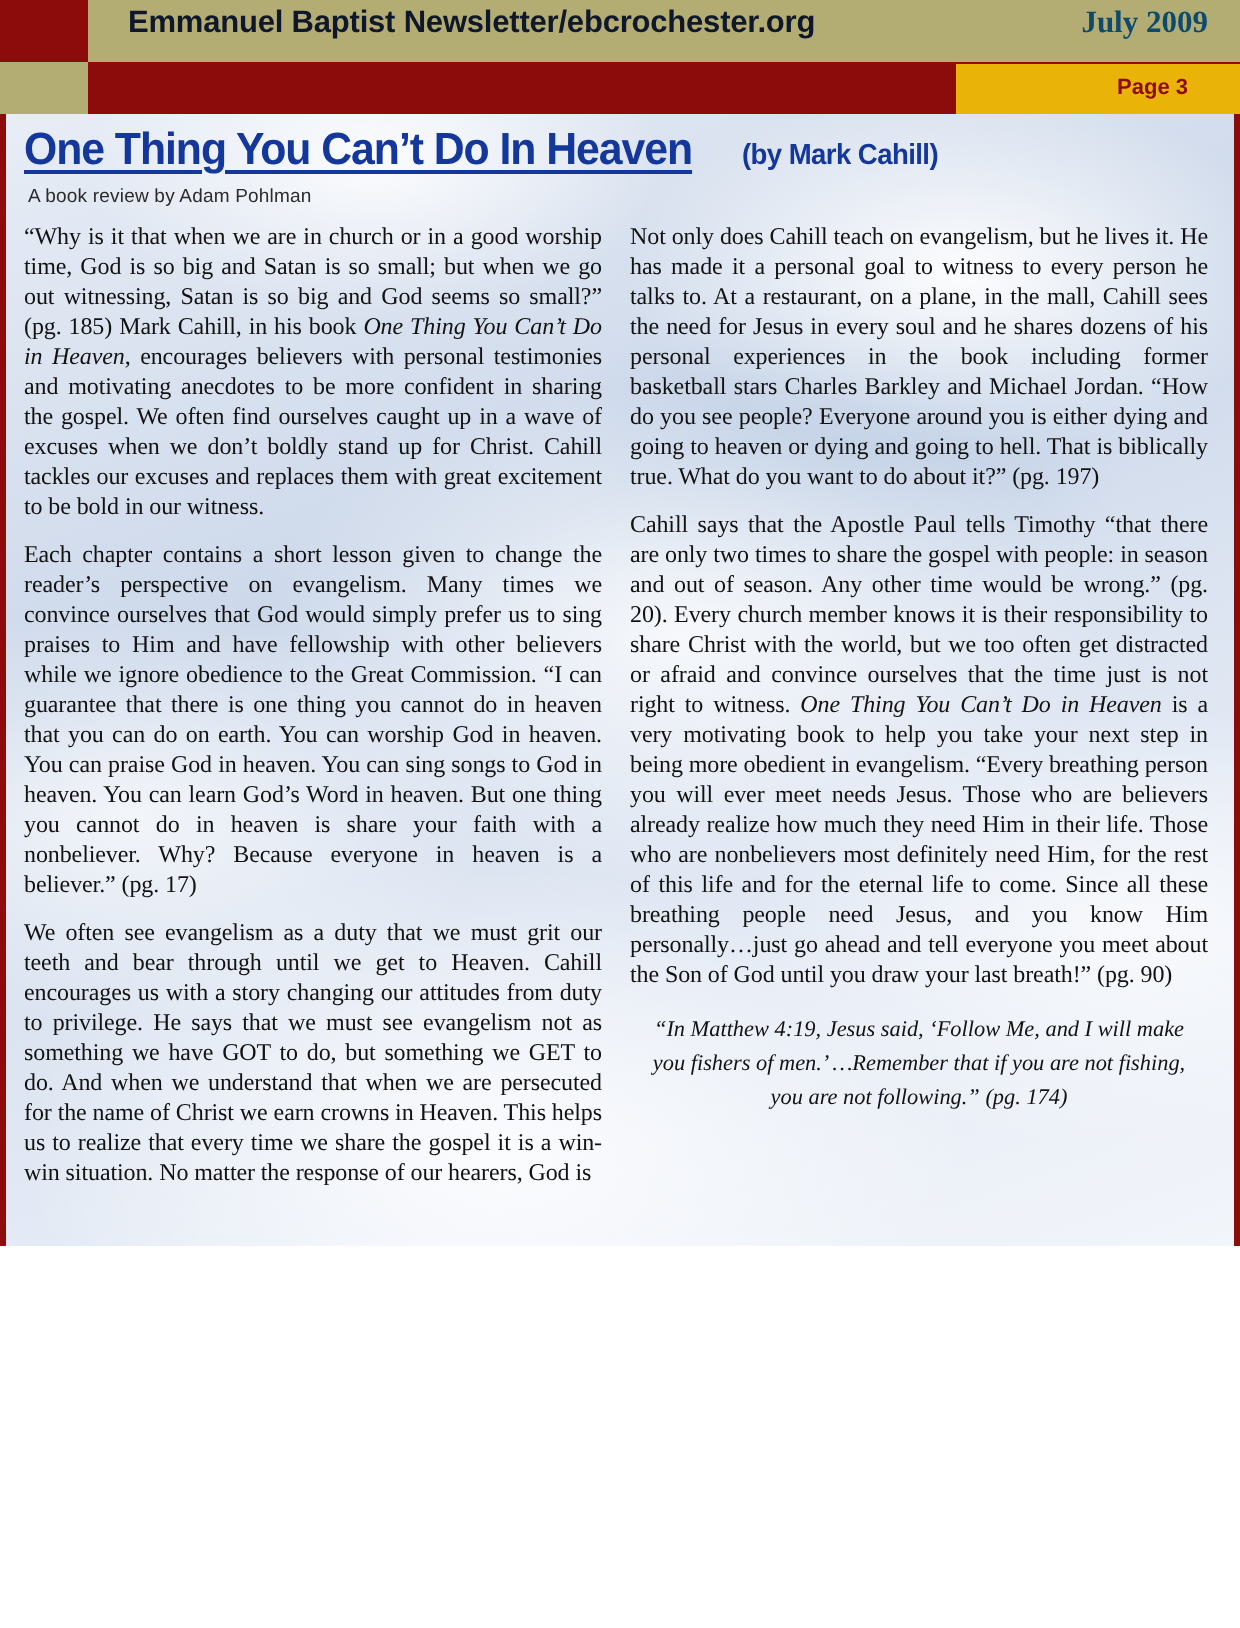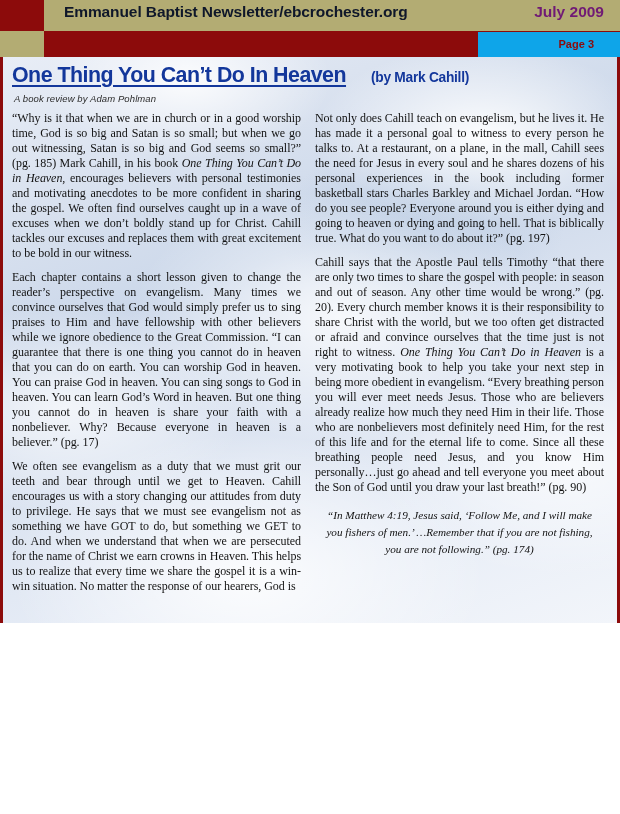--- a/index.html
+++ b/index.html
@@ -39,41 +39,41 @@
     font-weight: 700;
     color: #0f172a;
     letter-spacing: -0.1px;
     font-family: "Liberation Sans", sans-serif;
   }
   .masthead-date {
     position: absolute;
     right: 16px; top: 3px;
     font-size: 15.5px;
     font-weight: 700;
-    color: #701a75;
-    font-family: Liberation Sans, sans-serif;
+    color: #0c4a6e;
+    font-family: Liberation Serif, serif;
   }
 
   .subbar {
     position: relative;
     width: 620px;
     height: 26px;
     background: #b3ac73;
   }
   .subbar-redbar {
     position: absolute;
     left: 44px; top: 0;
     width: 434px; height: 26px;
     background: #8c0b0b;
   }
   .subbar-pagebox {
     position: absolute;
     left: 478px; top: 0;
     width: 142px; height: 26px;
-    background: #0ea5e9;
+    background: #eab308;
     border-top: 1px solid #8c0b0b;
   }
   .subbar-pagenum {
     position: absolute;
     right: 26px; top: 6px;
     font-size: 11px;
     font-weight: 700;
     color: #8c0b0b;
     font-family: "Liberation Sans", sans-serif;
   }
@@ -130,21 +130,20 @@
     font-weight: 700;
     color: #13379b;
     letter-spacing: -0.3px;
     margin-left: 7px;
     vertical-align: baseline;
     transform: scaleX(0.95);
     transform-origin: left center;
   }
   .byline {
     font-size: 9.5px;
-    font-style: italic;
     color: #2b2b2b;
     margin: 5px 0 7px 2px;
     letter-spacing: 0.1px;
   }
 
   
   .cols {
     display: flex;
     gap: 14px;
     align-items: flex-start;

